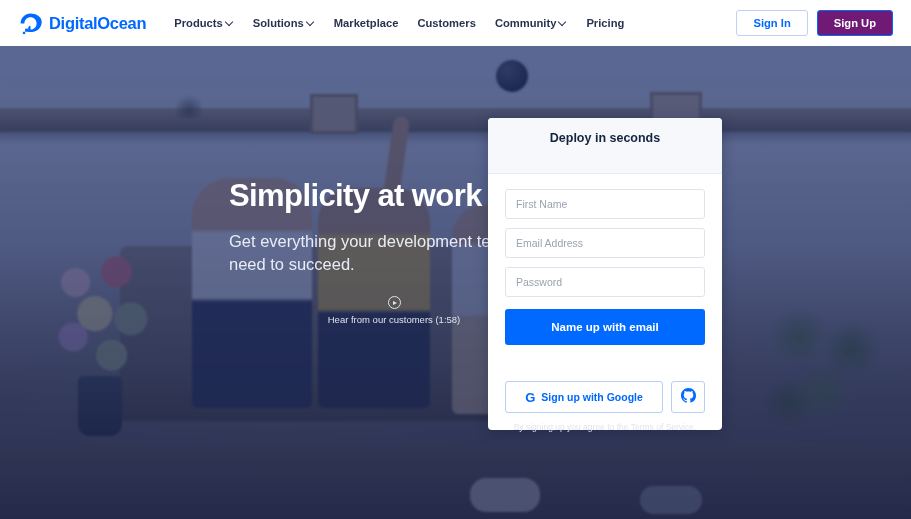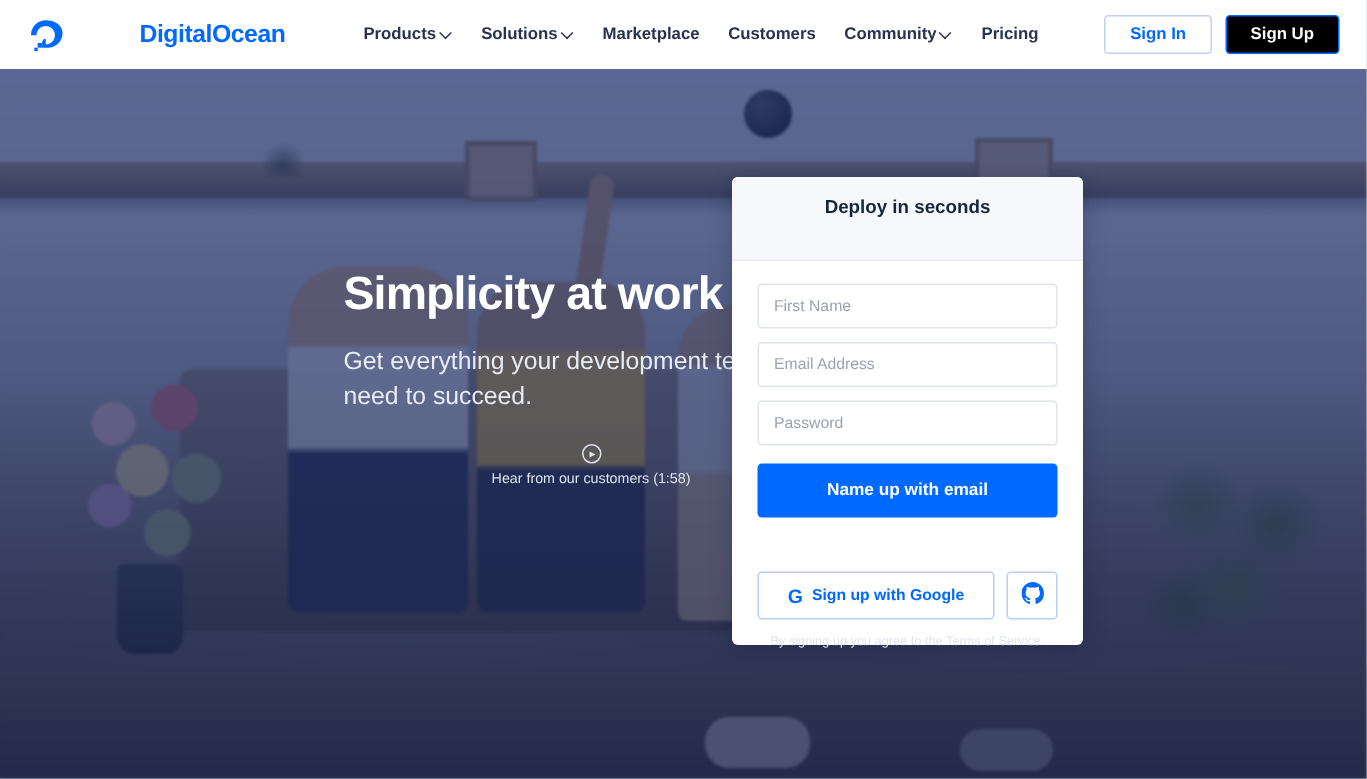--- a/index.html
+++ b/index.html
@@ -16,23 +16,23 @@
     position: absolute; top: 0; left: 0;
     width: 911px; height: 46px;
     background: #ffffff;
     display: flex; align-items: center;
     z-index: 30;
   }
   .brand { display: flex; align-items: center; margin-left: 19px; gap: 7px; }
   .brand-mark { width: 23px; height: 23px; display: block; }
   .brand-text {
     font-size: 16.5px; font-weight: bold; color: #0069ff;
-    letter-spacing: -0.3px; white-space: nowrap; margin-left: 44px;
-  }
-  .nav-links { display: flex; align-items: center; margin-left: 52px; gap: 19px; }
+    letter-spacing: -0.3px; white-space: nowrap;
+  }
+  .nav-links { display: flex; align-items: center; margin-left: 28px; gap: 19px; }
   .nav-link {
     font-size: 11.2px; font-weight: bold; color: #29334f;
     display: flex; align-items: center; gap: 3px;
     white-space: nowrap; cursor: pointer;
   }
   .chev { display: inline-block; width: 8px; height: 8px; position: relative; top: -1px; }
   .chev::before {
     content: ""; position: absolute; left: 0px; top: 1px;
     width: 5px; height: 5px;
     border-right: 1.3px solid #29334f;
@@ -41,21 +41,21 @@
   }
   .nav-auth { margin-left: auto; margin-right: 18px; display: flex; align-items: center; gap: 9px; }
   .btn-signin {
     font-size: 11.2px; font-weight: bold; color: #0069ff;
     background: #fff; border: 1px solid #c3d0f5;
     border-radius: 3px; padding: 6px 16px; cursor: pointer;
     white-space: nowrap;
   }
   .btn-signup {
     font-size: 11.2px; font-weight: bold; color: #ffffff;
-    background: #000000; border: 1px solid #0069ff;
+    background: #701a75; border: 1px solid #0069ff;
     border-radius: 3px; padding: 6px 16px; cursor: pointer;
     white-space: nowrap;
   }
 
   
   .hero {
     position: absolute; top: 46px; left: 0;
     width: 911px; height: 473px;
     overflow: hidden;
     background: #4a5578;

